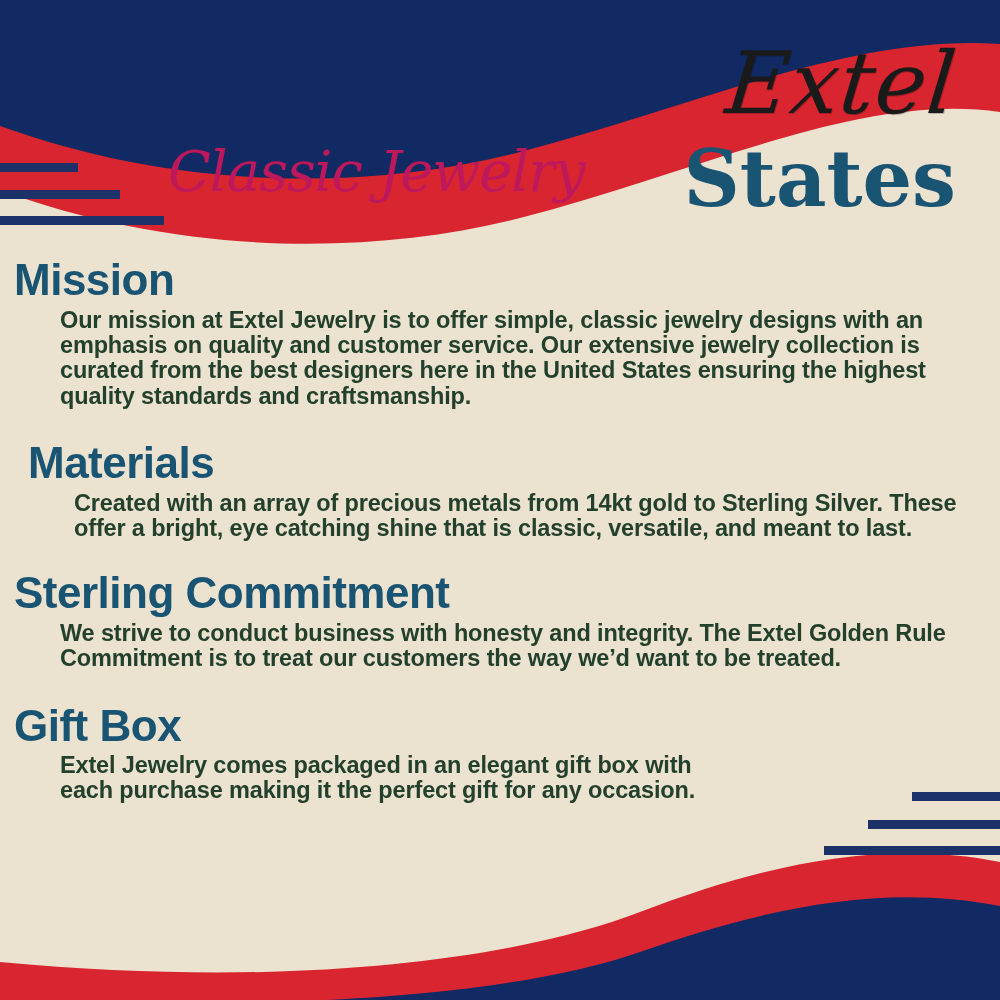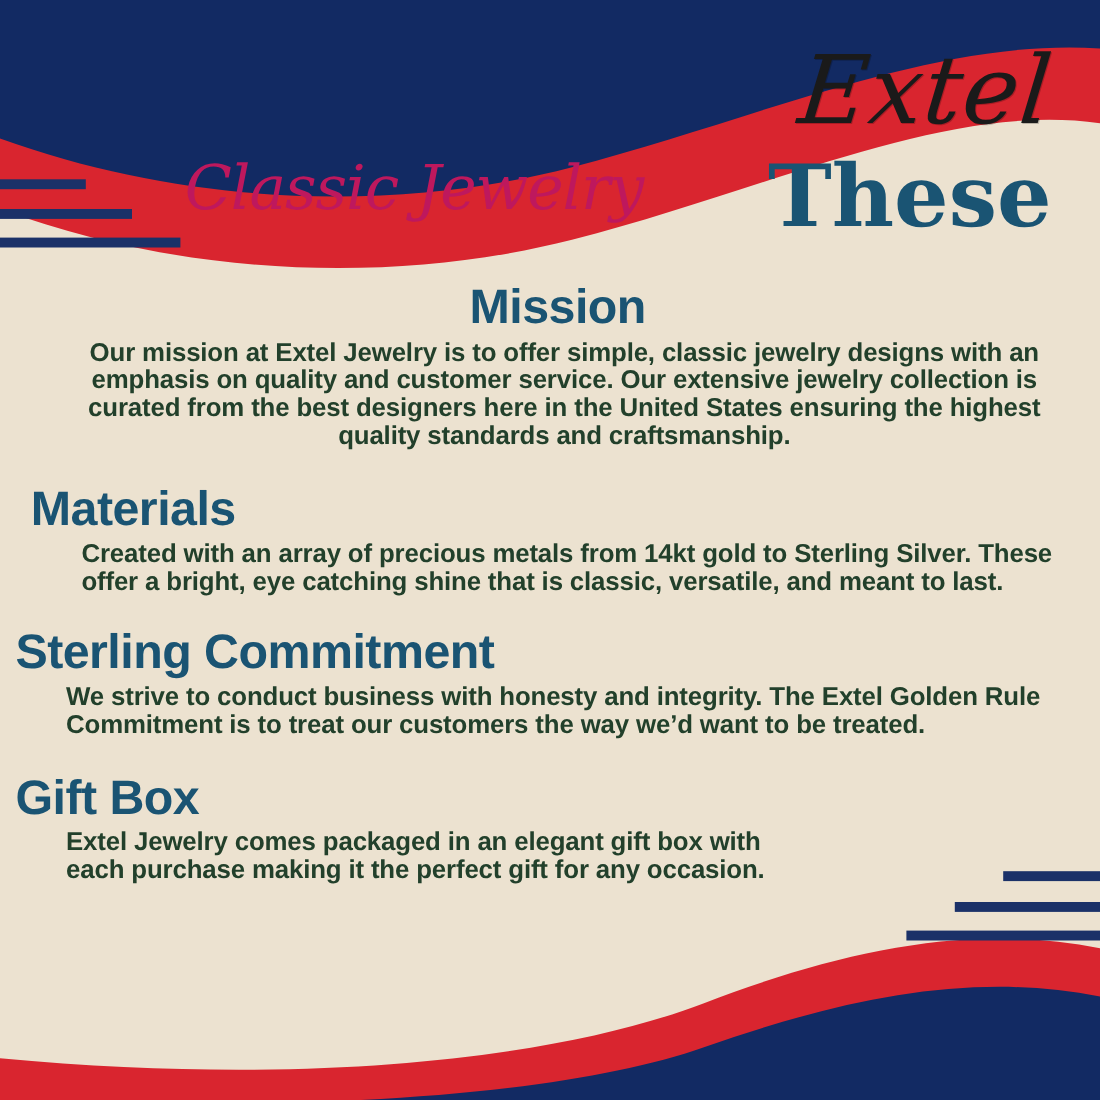--- a/index.html
+++ b/index.html
@@ -120,21 +120,21 @@
     margin: 4px 0 0 0;
     padding: 0 34px 0 60px;
     color: #22402b;
     font-family: "Liberation Sans", sans-serif;
     font-weight: 600;
     font-size: 23.5px;
     line-height: 1.08;
     letter-spacing: -0.15px;
   }
 
-  .sec-mission   { margin-top: 6px; text-align: center; }
+  .sec-mission   { margin-top: 6px; }
   .sec-materials { margin-top: 30px; margin-left: 14px; }
   .sec-service   { margin-top: 28px; }
   .sec-gift      { margin-top: 30px; }
 
   .sec-gift .section-body { padding-right: 250px; }
 </style>
 </head>
 <body>
 
 <div id="poster">
@@ -151,21 +151,21 @@
   </svg>
 
   <div class="header-zone">
 
     <div class="rule rule-left-1"></div>
     <div class="rule rule-left-2"></div>
     <div class="rule rule-left-3"></div>
 
     <div class="brand-script">Extel</div>
 
-    <div class="brand-design">These</div>
+    <div class="brand-design">States</div>
 
     <div class="title-classic">Classic Jewelry</div>
   </div>
 
   <div class="content">
 
     <section class="section sec-mission">
       <h2 class="section-heading">Mission</h2>
       <p class="section-body">Our mission at Extel Jewelry is to offer simple, classic jewelry designs with an emphasis on quality and customer service. Our extensive jewelry collection is curated from the best designers here in the United States ensuring the highest quality standards and craftsmanship.</p>
     </section>

